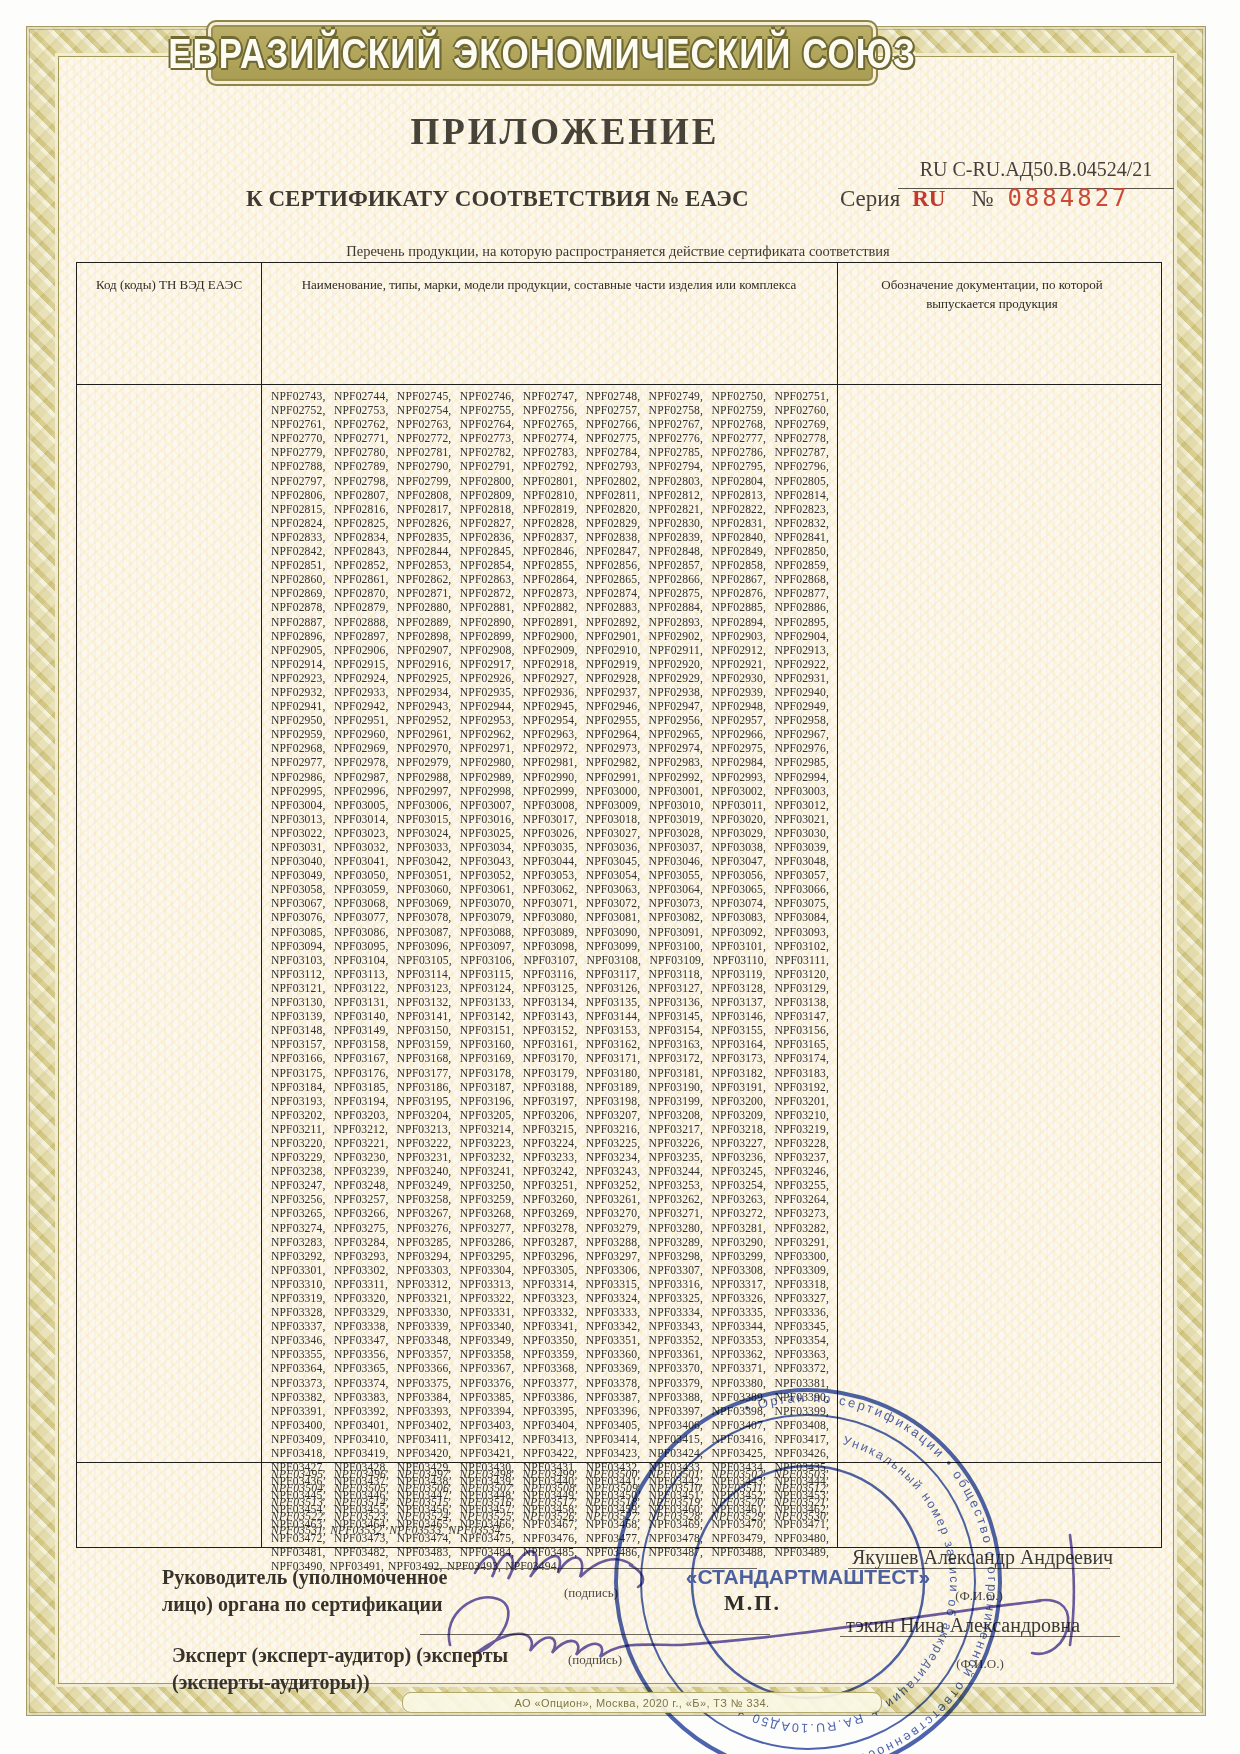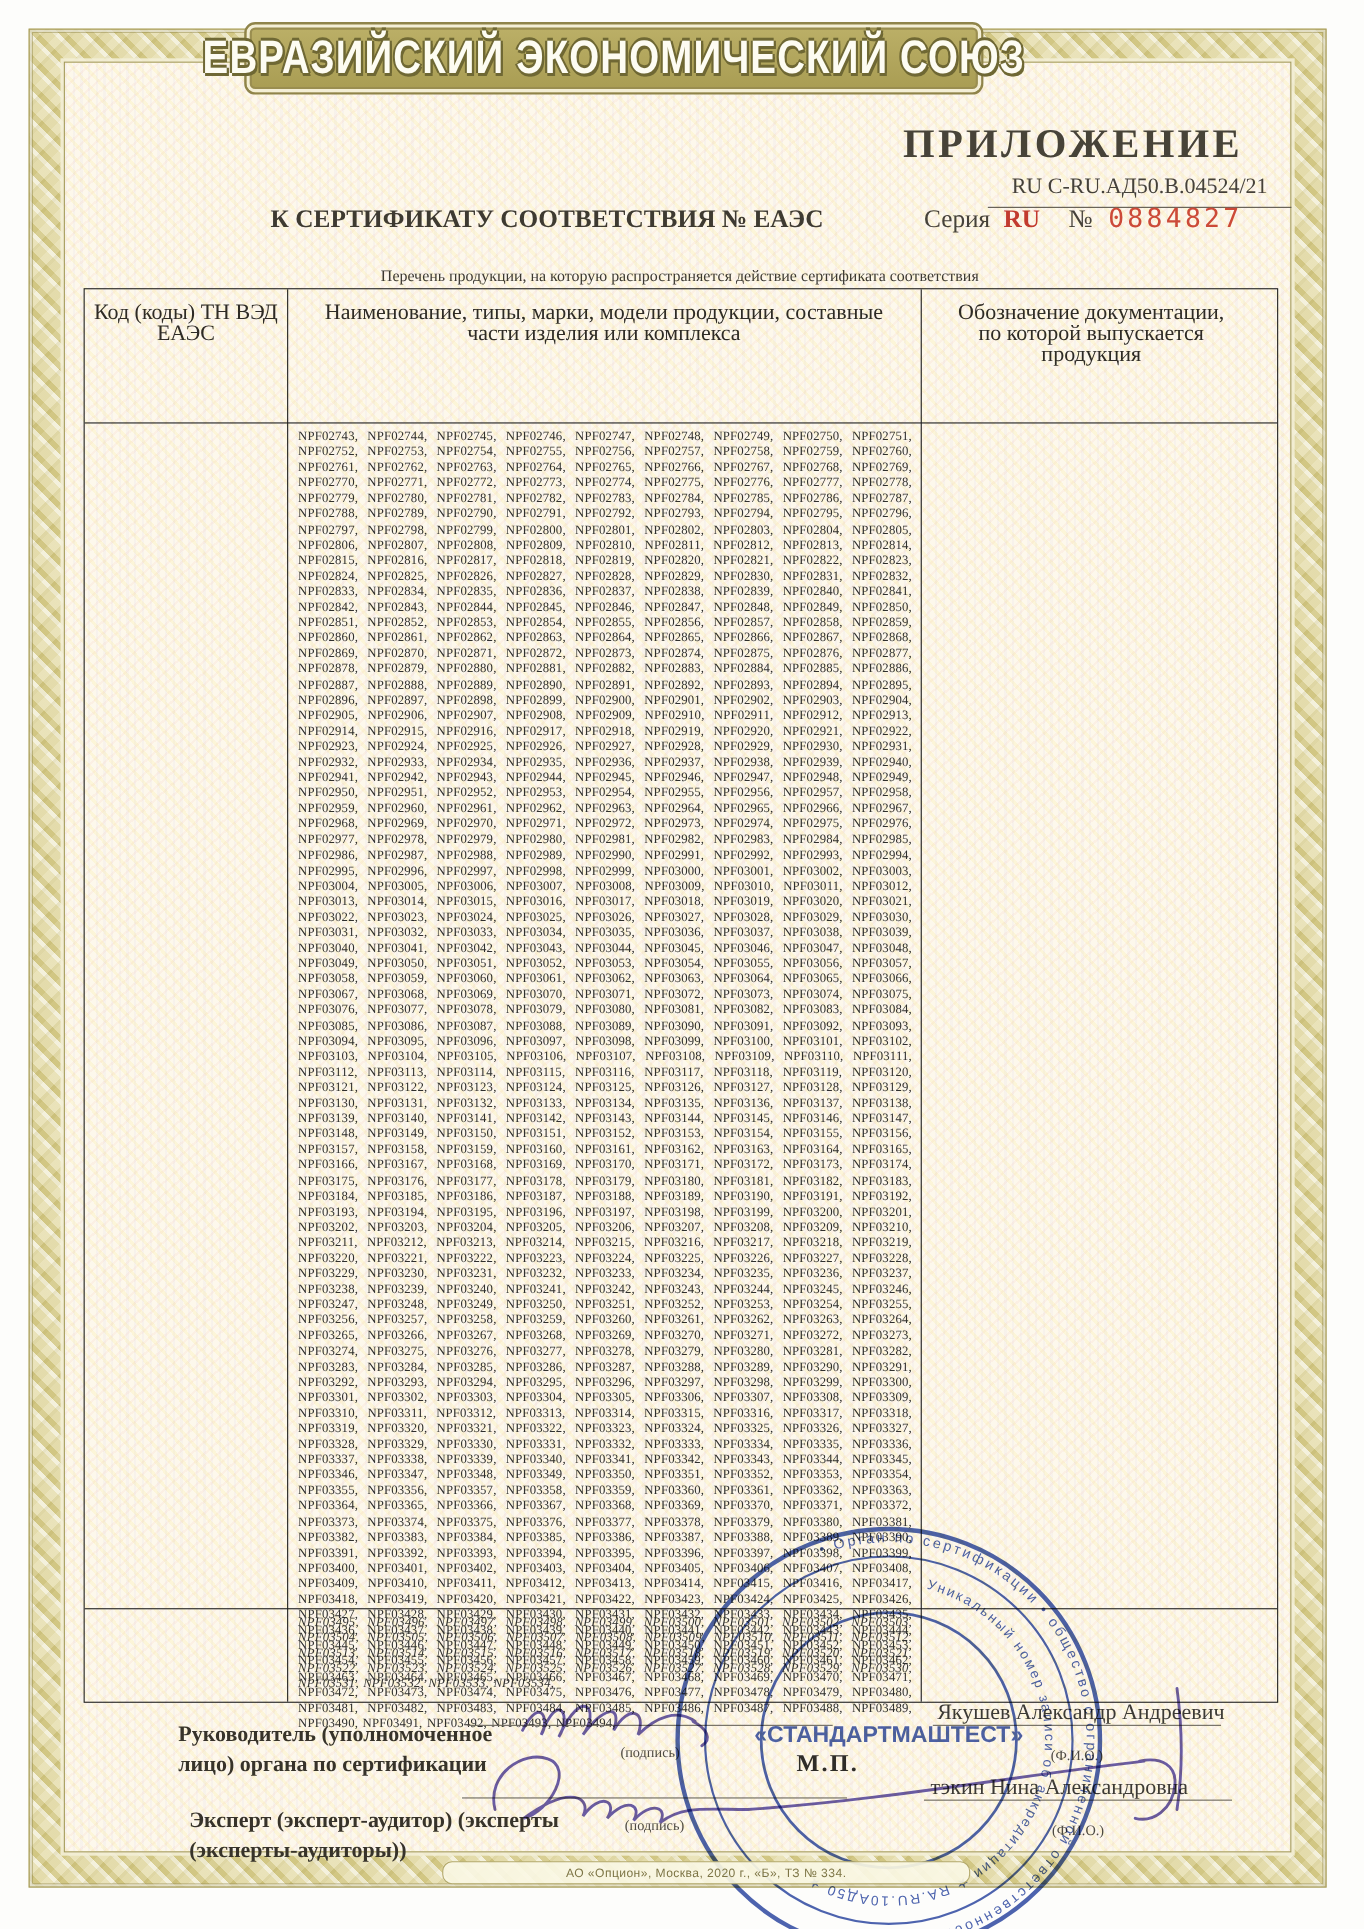--- a/index.html
+++ b/index.html
@@ -25,36 +25,36 @@
     border:1.5px solid #a39a58;box-shadow:0 0 0 3px rgba(243,238,214,.9);
     background:
       repeating-linear-gradient(48deg, rgba(247,228,96,.14) 0 3px, rgba(255,255,255,0) 3px 9px),
       repeating-linear-gradient(-42deg, rgba(240,170,158,.10) 0 2px, rgba(255,255,255,0) 2px 8px),
       repeating-linear-gradient(90deg, rgba(178,168,228,.07) 0 2px, rgba(255,255,255,0) 2px 7px),
       #fdf8ec;
   }
 
   
   .banner{
-    position:absolute;left:222px;top:20px;width:668px;height:62px;
+    position:absolute;left:206px;top:20px;width:668px;height:62px;
     background:linear-gradient(#bcb068,#a89c52);
     border:2px solid #8f844a;border-radius:10px;
     box-shadow:inset 0 0 0 3px #f4efd6, inset 0 0 0 5px #9a8e50;
     display:flex;align-items:center;justify-content:center;
   }
   .banner span{
     font-family:"Liberation Sans","DejaVu Sans",sans-serif;
     font-weight:800;font-size:35px;letter-spacing:1px;color:#fdfcf2;
     transform:scaleY(1.22);white-space:nowrap;
     text-shadow:-2px 0 0 #6f6834, 2px 0 0 #6f6834, 0 -2px 0 #6f6834, 0 2px 0 #6f6834, 2px 2px 0 #6f6834;
   }
 
   
   .doc-title{
-    position:absolute;left:0;top:110px;width:1130px;text-align:right;
+    position:absolute;left:0;top:110px;width:1130px;text-align:center;
     font-size:37px;font-weight:700;letter-spacing:3px;color:#474338;
   }
   .subtitle{
     position:absolute;left:246px;top:186px;
     font-size:23px;font-weight:700;color:#3e3a31;white-space:nowrap;
   }
   .cert-number{
     position:absolute;left:898px;top:158px;width:276px;text-align:center;
     font-size:20px;color:#45413a;border-bottom:1.5px solid #59544a;
     padding-bottom:7px;white-space:nowrap;
@@ -72,21 +72,21 @@
     position:absolute;left:76px;top:243px;width:1084px;text-align:center;
     font-size:14.5px;color:#3c3931;
   }
 
   
   .tbl{position:absolute;left:76px;top:262px;width:1084px;height:1284px;border:1.5px solid #1e1e1e;}
   .v1{position:absolute;left:184px;top:0;bottom:0;width:0;border-left:1.5px solid #1e1e1e;}
   .v2{position:absolute;left:760px;top:0;bottom:0;width:0;border-left:1.5px solid #1e1e1e;}
   .h-head{position:absolute;left:0;right:0;top:121px;border-top:1.5px solid #1e1e1e;}
   .h-row{position:absolute;left:0;right:0;top:1199px;border-top:1.5px solid #1e1e1e;}
-  .th{position:absolute;text-align:center;font-size:20px;color:#2e2b25;line-height:19px;}
+  .th{position:absolute;text-align:center;font-size:13px;color:#2e2b25;line-height:19px;}
   .th1{left:8px;top:12px;width:168px;}
   .th2{left:196px;top:12px;width:552px;text-align:center;}
   .th3{left:790px;top:12px;width:516px;width:250px;left:790px;}
   .codes{
     position:absolute;left:194px;width:558px;
     font-size:11.6px;line-height:14.1px;letter-spacing:.15px;
     color:#30302e;text-align:justify;word-spacing:1px;
   }
   .codes.b1{top:127px;}
   .codes.b2{top:1205px;font-style:italic;}

